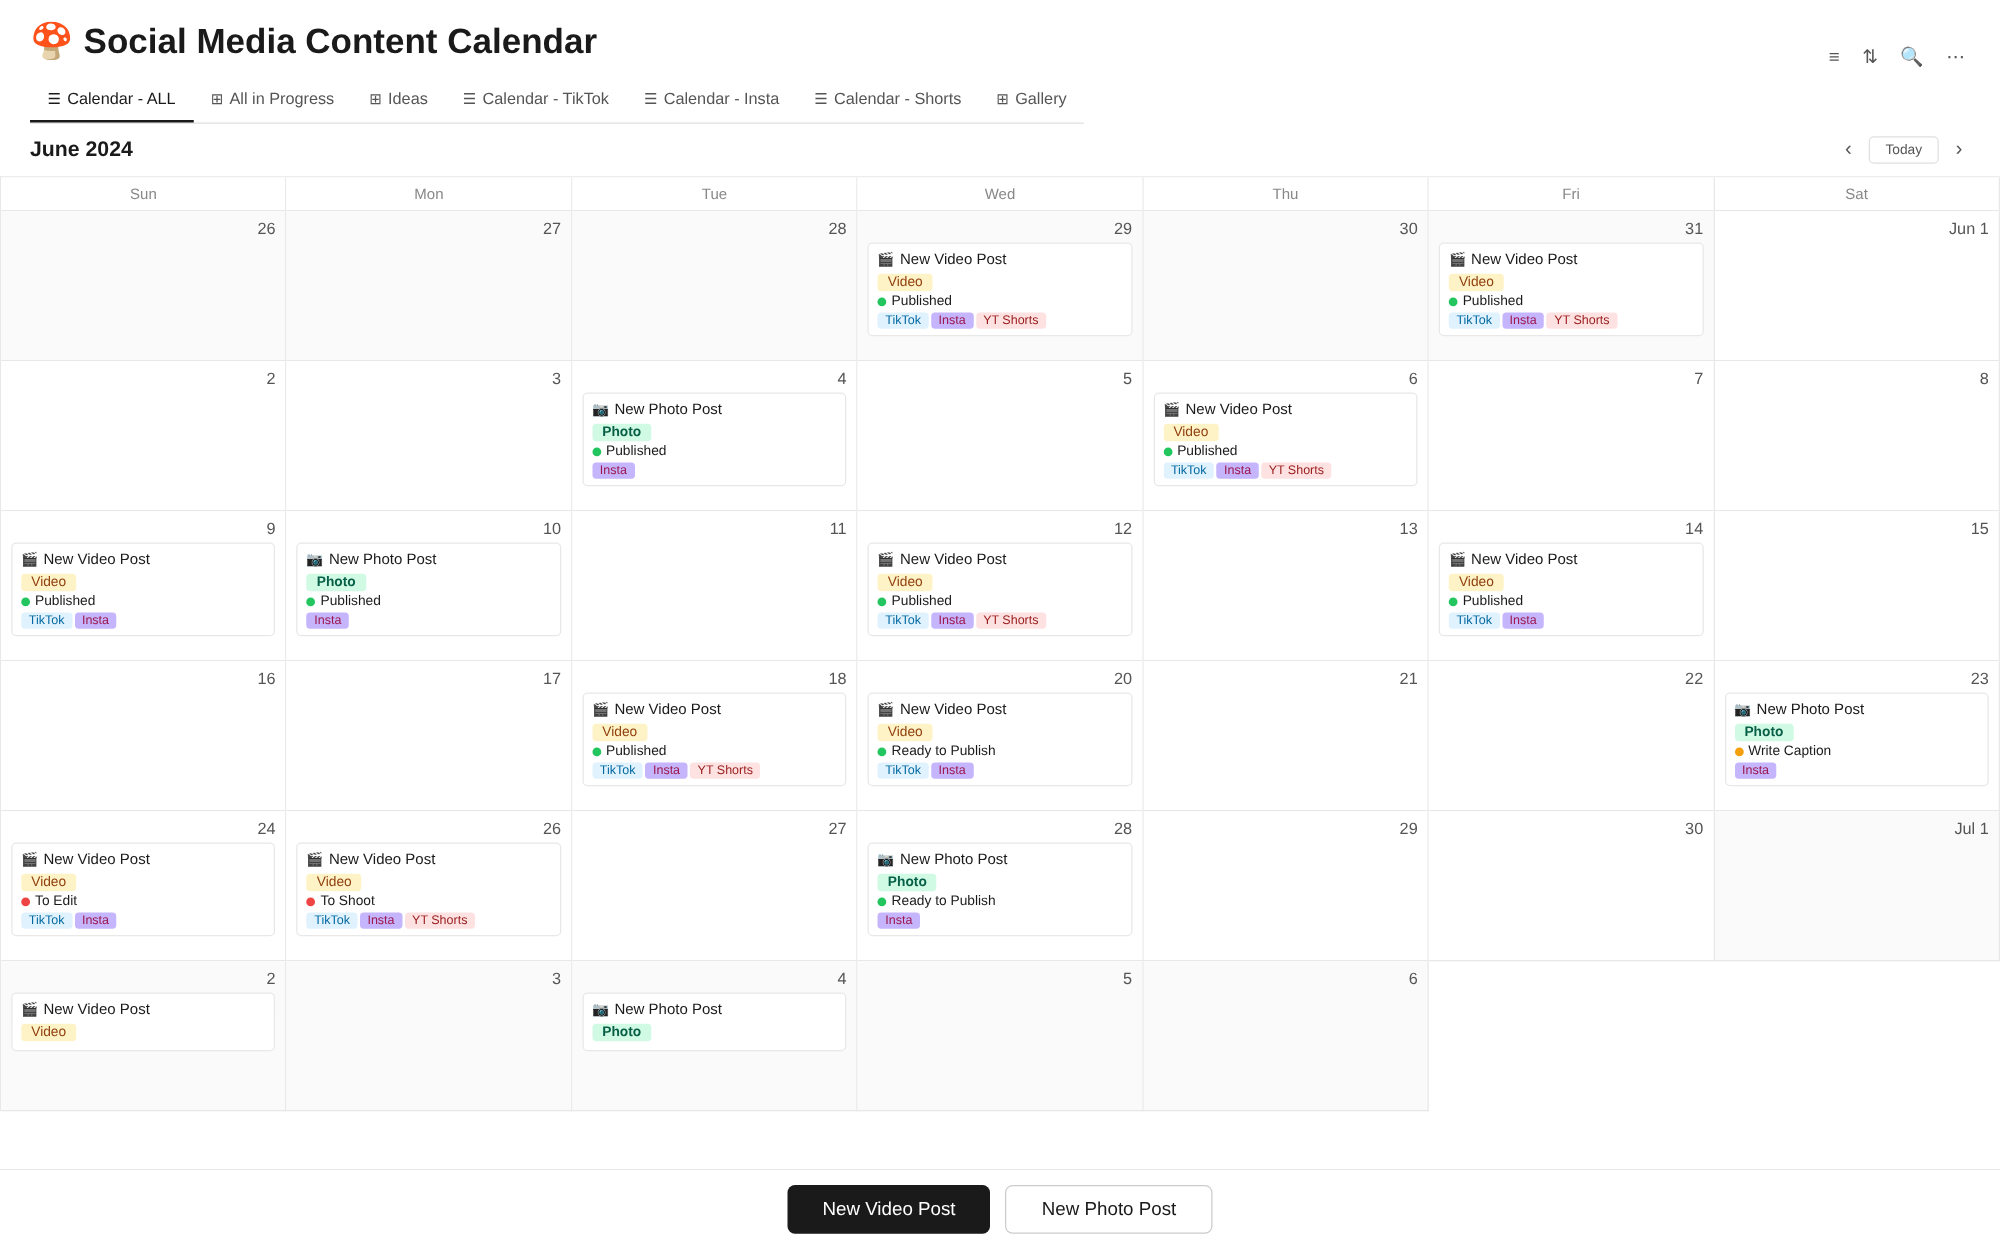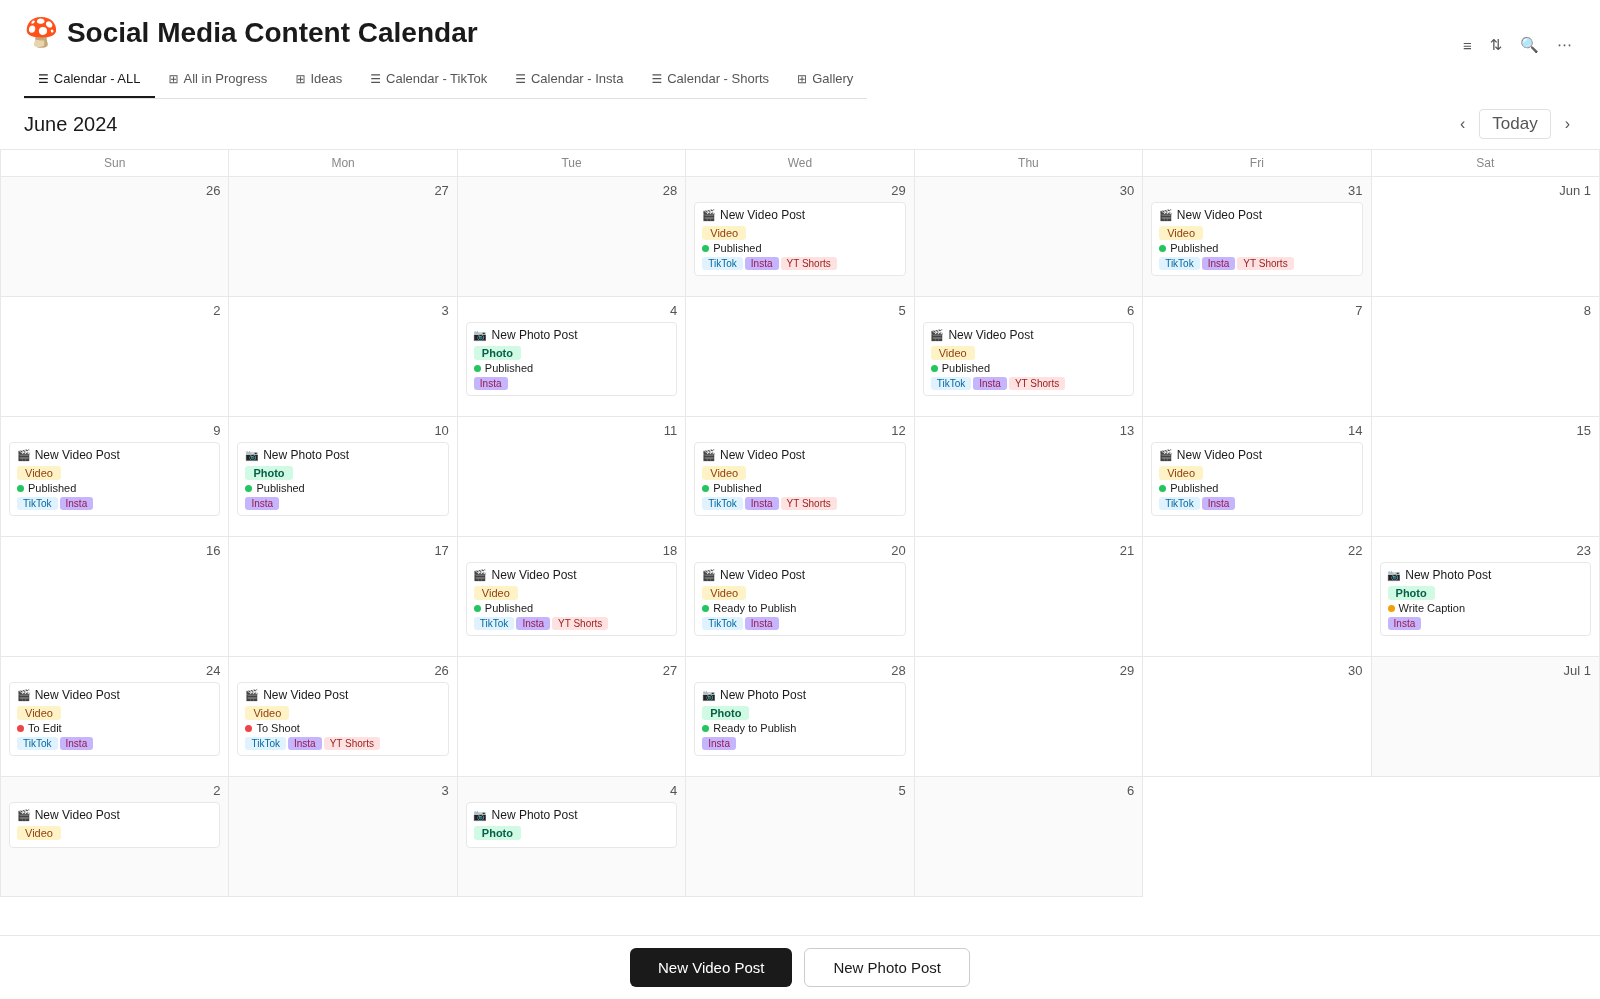--- a/index.html
+++ b/index.html
@@ -8,24 +8,24 @@
     .header { padding: 16px 24px 0; }
     .page-title { font-size: 28px; font-weight: 700; display: flex; align-items: center; gap: 8px; margin-bottom: 12px; }
     .page-title .emoji { font-size: 28px; }
     
     .nav-tabs { display: flex; align-items: center; border-bottom: 1px solid #e0e0e0; gap: 0; }
     .nav-tab { display: flex; align-items: center; gap: 5px; padding: 10px 14px; font-size: 13px; color: #555; cursor: pointer; border-bottom: 2px solid transparent; white-space: nowrap; }
     .nav-tab.active { color: #1a1a1a; border-bottom: 2px solid #1a1a1a; font-weight: 500; }
     .tab-icon { font-size: 12px; }
     
     .toolbar { display: flex; align-items: center; justify-content: space-between; padding: 10px 24px; }
-    .month-label { font-size: 20px; font-weight: 400; }
+    .month-label { font-size: 17px; font-weight: 700; }
     .toolbar-right { display: flex; align-items: center; gap: 8px; }
     .nav-arrow { background: none; border: none; cursor: pointer; color: #555; font-size: 16px; padding: 2px 6px; border-radius: 4px; }
-    .today-btn { background: none; border: 1px solid #e0e0e0; border-radius: 4px; padding: 4px 12px; cursor: pointer; font-size: 17px; color: #555; }
+    .today-btn { background: none; border: 1px solid #e0e0e0; border-radius: 4px; padding: 4px 12px; cursor: pointer; font-size: 11px; color: #555; }
     .icon-btn { background: none; border: none; cursor: pointer; color: #555; font-size: 15px; padding: 4px; border-radius: 4px; }
     
     .calendar-grid { display: grid; grid-template-columns: repeat(7, 1fr); border-left: 1px solid #e8e8e8; border-top: 1px solid #e8e8e8; }
     .day-header { text-align: center; padding: 6px 0; font-size: 12px; color: #888; border-right: 1px solid #e8e8e8; border-bottom: 1px solid #e8e8e8; background: #fff; }
     .day-cell { border-right: 1px solid #e8e8e8; border-bottom: 1px solid #e8e8e8; min-height: 120px; padding: 6px 8px; vertical-align: top; background: #fff; position: relative; }
     .day-cell.other-month { background: #fafafa; }
     .day-num { text-align: right; font-size: 13px; color: #555; margin-bottom: 4px; font-weight: 400; }
     
     .event-card { background: #fff; border: 1px solid #e8e8e8; border-radius: 4px; padding: 5px 7px; margin-bottom: 4px; cursor: pointer; }
     .event-title { font-size: 12px; font-weight: 500; color: #1a1a1a; display: flex; align-items: center; gap: 4px; margin-bottom: 3px; }

